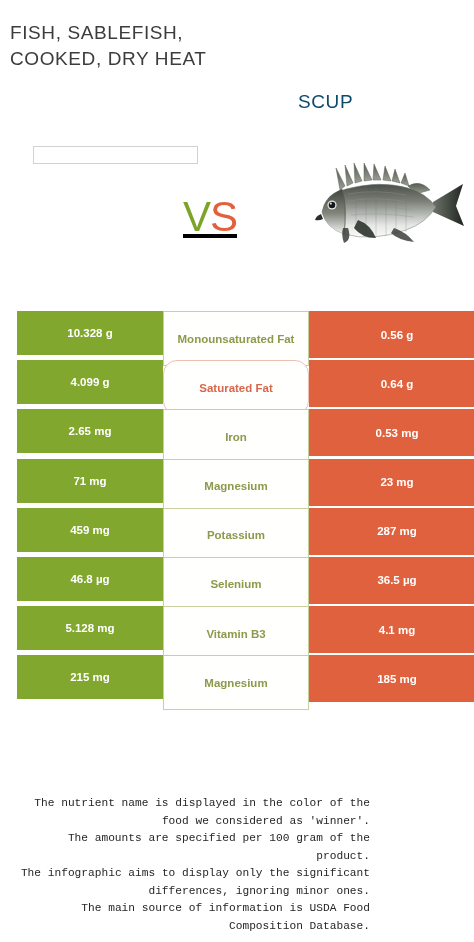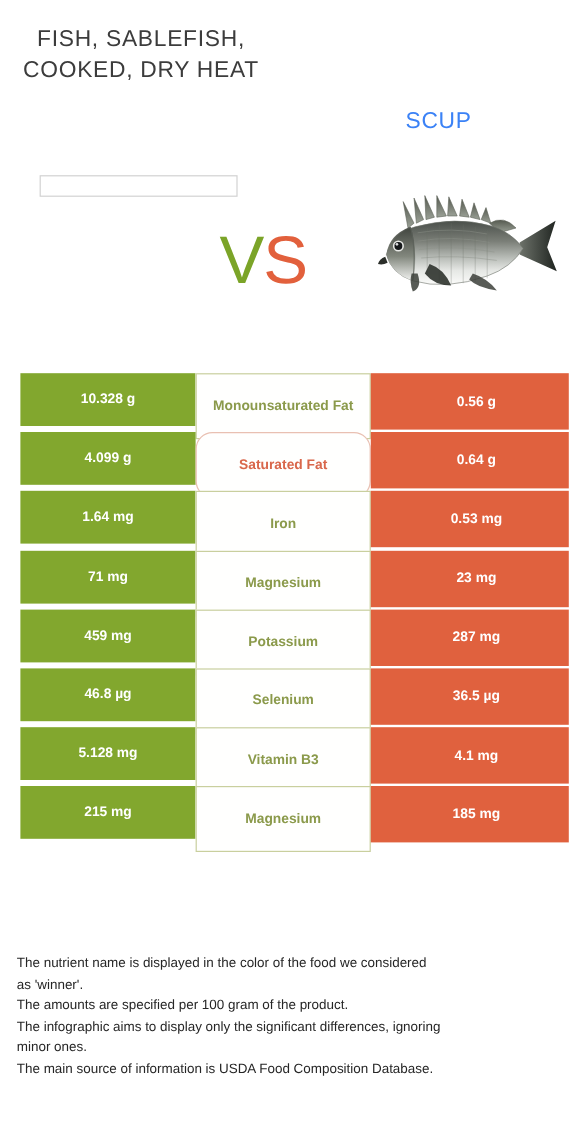--- a/index.html
+++ b/index.html
@@ -25,63 +25,63 @@
     position: relative;
     height: 300px;
     width: 474px;
   }
 
   .title-left {
     position: absolute;
     left: 10px;
     top: 20px;
     width: 215px;
-    text-align: center;
     font-size: 19px;
     line-height: 26px;
     font-weight: 300;
     letter-spacing: 0.6px;
     color: #3c3c3c;
     font-family: "Liberation Sans", sans-serif;
   }
 
   .title-right {
     position: absolute;
-    left: 278px;
+    left: 298px;
     top: 89px;
     width: 175px;
-    text-align: center;
+    text-align: left;
     font-size: 19px;
     line-height: 26px;
     font-weight: 300;
     letter-spacing: 0.6px;
-    color: #3b82f6;
+    color: #0c4a6e;
   }
 
   
   .img-placeholder {
     position: absolute;
     left: 33px;
     top: 146px;
     width: 165px;
     height: 18px;
     border: 1px solid #d2d2d2;
     background: #ffffff;
   }
 
   
   .vs {
     position: absolute;
     left: 183px;
     top: 186px;
-    font-size: 56px;
+    font-size: 42px;
     font-weight: 400;
     line-height: 62px;
     letter-spacing: -1px;
     font-family: "Liberation Sans", sans-serif;
+    text-decoration: underline;
   }
   .vs .v { color: #7ba428; }
   .vs .s { color: #e2603c; }
 
   
   .fish-wrap {
     position: absolute;
     left: 296px;
     top: 150px;
     width: 178px;
@@ -150,25 +150,25 @@
   .cell-mid.win-green { color: #8b9a4b; border-color: #c9cf9e; }
   .cell-mid.win-orange { color: #d9674b; border-color: #e9c0b2; border-radius: 14px; }
 
   
   .footer {
     position: absolute;
     left: 0;
     top: 795px;
     width: 384px;
     padding: 0 14px;
-    text-align: left;
+    text-align: right;
     font-size: 11.2px;
     line-height: 17.5px;
     color: #262626;
-    font-family: Liberation Sans, sans-serif;
+    font-family: Liberation Mono, monospace;
   }
   .footer p { margin: 0; }
 </style>
 </head>
 <body>
 
 <div id="page">
 
   <div class="header">
 
@@ -262,21 +262,21 @@
         <div class="cell cell-left">10.328 g</div>
         <div class="cell cell-mid win-green">Monounsaturated Fat</div>
         <div class="cell cell-right">0.56 g</div>
       </div>
       <div class="row">
         <div class="cell cell-left">4.099 g</div>
         <div class="cell cell-mid win-orange">Saturated Fat</div>
         <div class="cell cell-right">0.64 g</div>
       </div>
       <div class="row">
-        <div class="cell cell-left">1.64 mg</div>
+        <div class="cell cell-left">2.65 mg</div>
         <div class="cell cell-mid win-green">Iron</div>
         <div class="cell cell-right">0.53 mg</div>
       </div>
       <div class="row">
         <div class="cell cell-left">71 mg</div>
         <div class="cell cell-mid win-green">Magnesium</div>
         <div class="cell cell-right">23 mg</div>
       </div>
       <div class="row">
         <div class="cell cell-left">459 mg</div>

